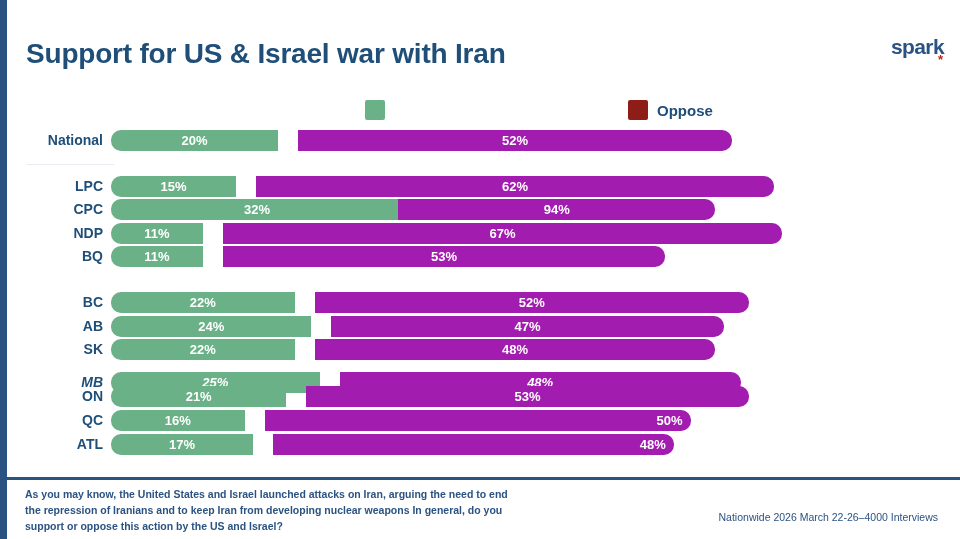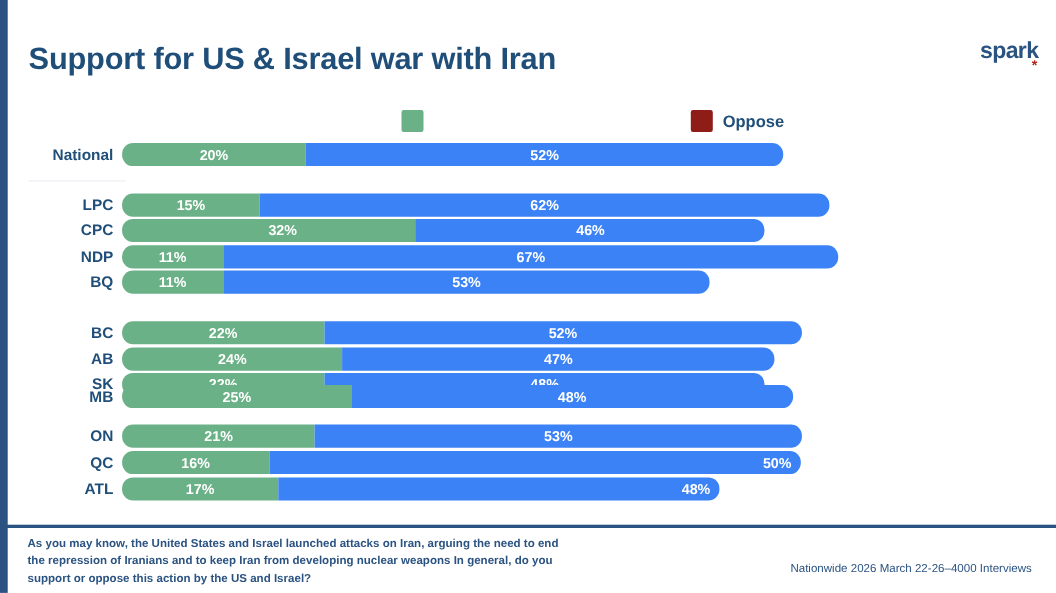--- a/index.html
+++ b/index.html
@@ -132,23 +132,24 @@
     height: 21px;
     box-sizing: border-box;
   }
   .seg-support {
     left: 0;
     background: #6bb187;
     border-top-left-radius: 10px;
     border-bottom-left-radius: 10px;
   }
   .seg-oppose {
-    background: #3b82f6;
+    background: #a21caf;
     border-top-right-radius: 10px;
     border-bottom-right-radius: 10px;
+    margin-left: 20px;
   }
   .seg-value {
     position: absolute;
     top: 0;
     left: 0;
     right: 0;
     height: 21px;
     line-height: 21px;
     text-align: center;
     font-size: 13px;
@@ -248,21 +249,21 @@
           </div>
         </div>
       </div>
       <div class="row" style="top: 199.2px;">
         <div class="row-label">CPC</div>
         <div class="bars" style="width: 584.5px;">
           <div class="seg seg-support" style="width: 292px;">
             <span class="seg-value">32%</span>
           </div>
           <div class="seg seg-oppose" style="left: 267.2px; width: 317.3px;">
-            <span class="seg-value">46%</span>
+            <span class="seg-value">94%</span>
           </div>
         </div>
       </div>
       <div class="row" style="top: 222.8px;">
         <div class="row-label">NDP</div>
         <div class="bars" style="width: 651.3px;">
           <div class="seg seg-support" style="width: 91.85px;">
             <span class="seg-value">11%</span>
           </div>
           <div class="seg seg-oppose" style="left: 91.85px; width: 559.45px;">
@@ -307,21 +308,21 @@
         <div class="row-label">SK</div>
         <div class="bars" style="width: 584.5px;">
           <div class="seg seg-support" style="width: 183.7px;">
             <span class="seg-value">22%</span>
           </div>
           <div class="seg seg-oppose" style="left: 183.7px; width: 400.8px;">
             <span class="seg-value">48%</span>
           </div>
         </div>
       </div>
-      <div class="row" style="top: 350px;">
+      <div class="row" style="top: 372px; font-style: italic;">
         <div class="row-label">MB</div>
         <div class="bars" style="width: 609.55px;">
           <div class="seg seg-support" style="width: 208.75px;">
             <span class="seg-value">25%</span>
           </div>
           <div class="seg seg-oppose" style="left: 208.75px; width: 400.8px;">
             <span class="seg-value">48%</span>
           </div>
         </div>
       </div>
@@ -335,21 +336,21 @@
             <span class="seg-value">53%</span>
           </div>
         </div>
       </div>
       <div class="row" style="top: 410px;">
         <div class="row-label">QC</div>
         <div class="bars" style="width: 551.1px;">
           <div class="seg seg-support" style="width: 133.6px;">
             <span class="seg-value">16%</span>
           </div>
-          <div class="seg seg-oppose" style="left: 133.6px; width: 483px;">
+          <div class="seg seg-oppose" style="left: 133.6px; width: 426px;">
             <span class="seg-value align-right">50%</span>
           </div>
         </div>
       </div>
       <div class="row" style="top: 433.6px;">
         <div class="row-label">ATL</div>
         <div class="bars" style="width: 542.75px;">
           <div class="seg seg-support" style="width: 141.95px;">
             <span class="seg-value">17%</span>
           </div>

